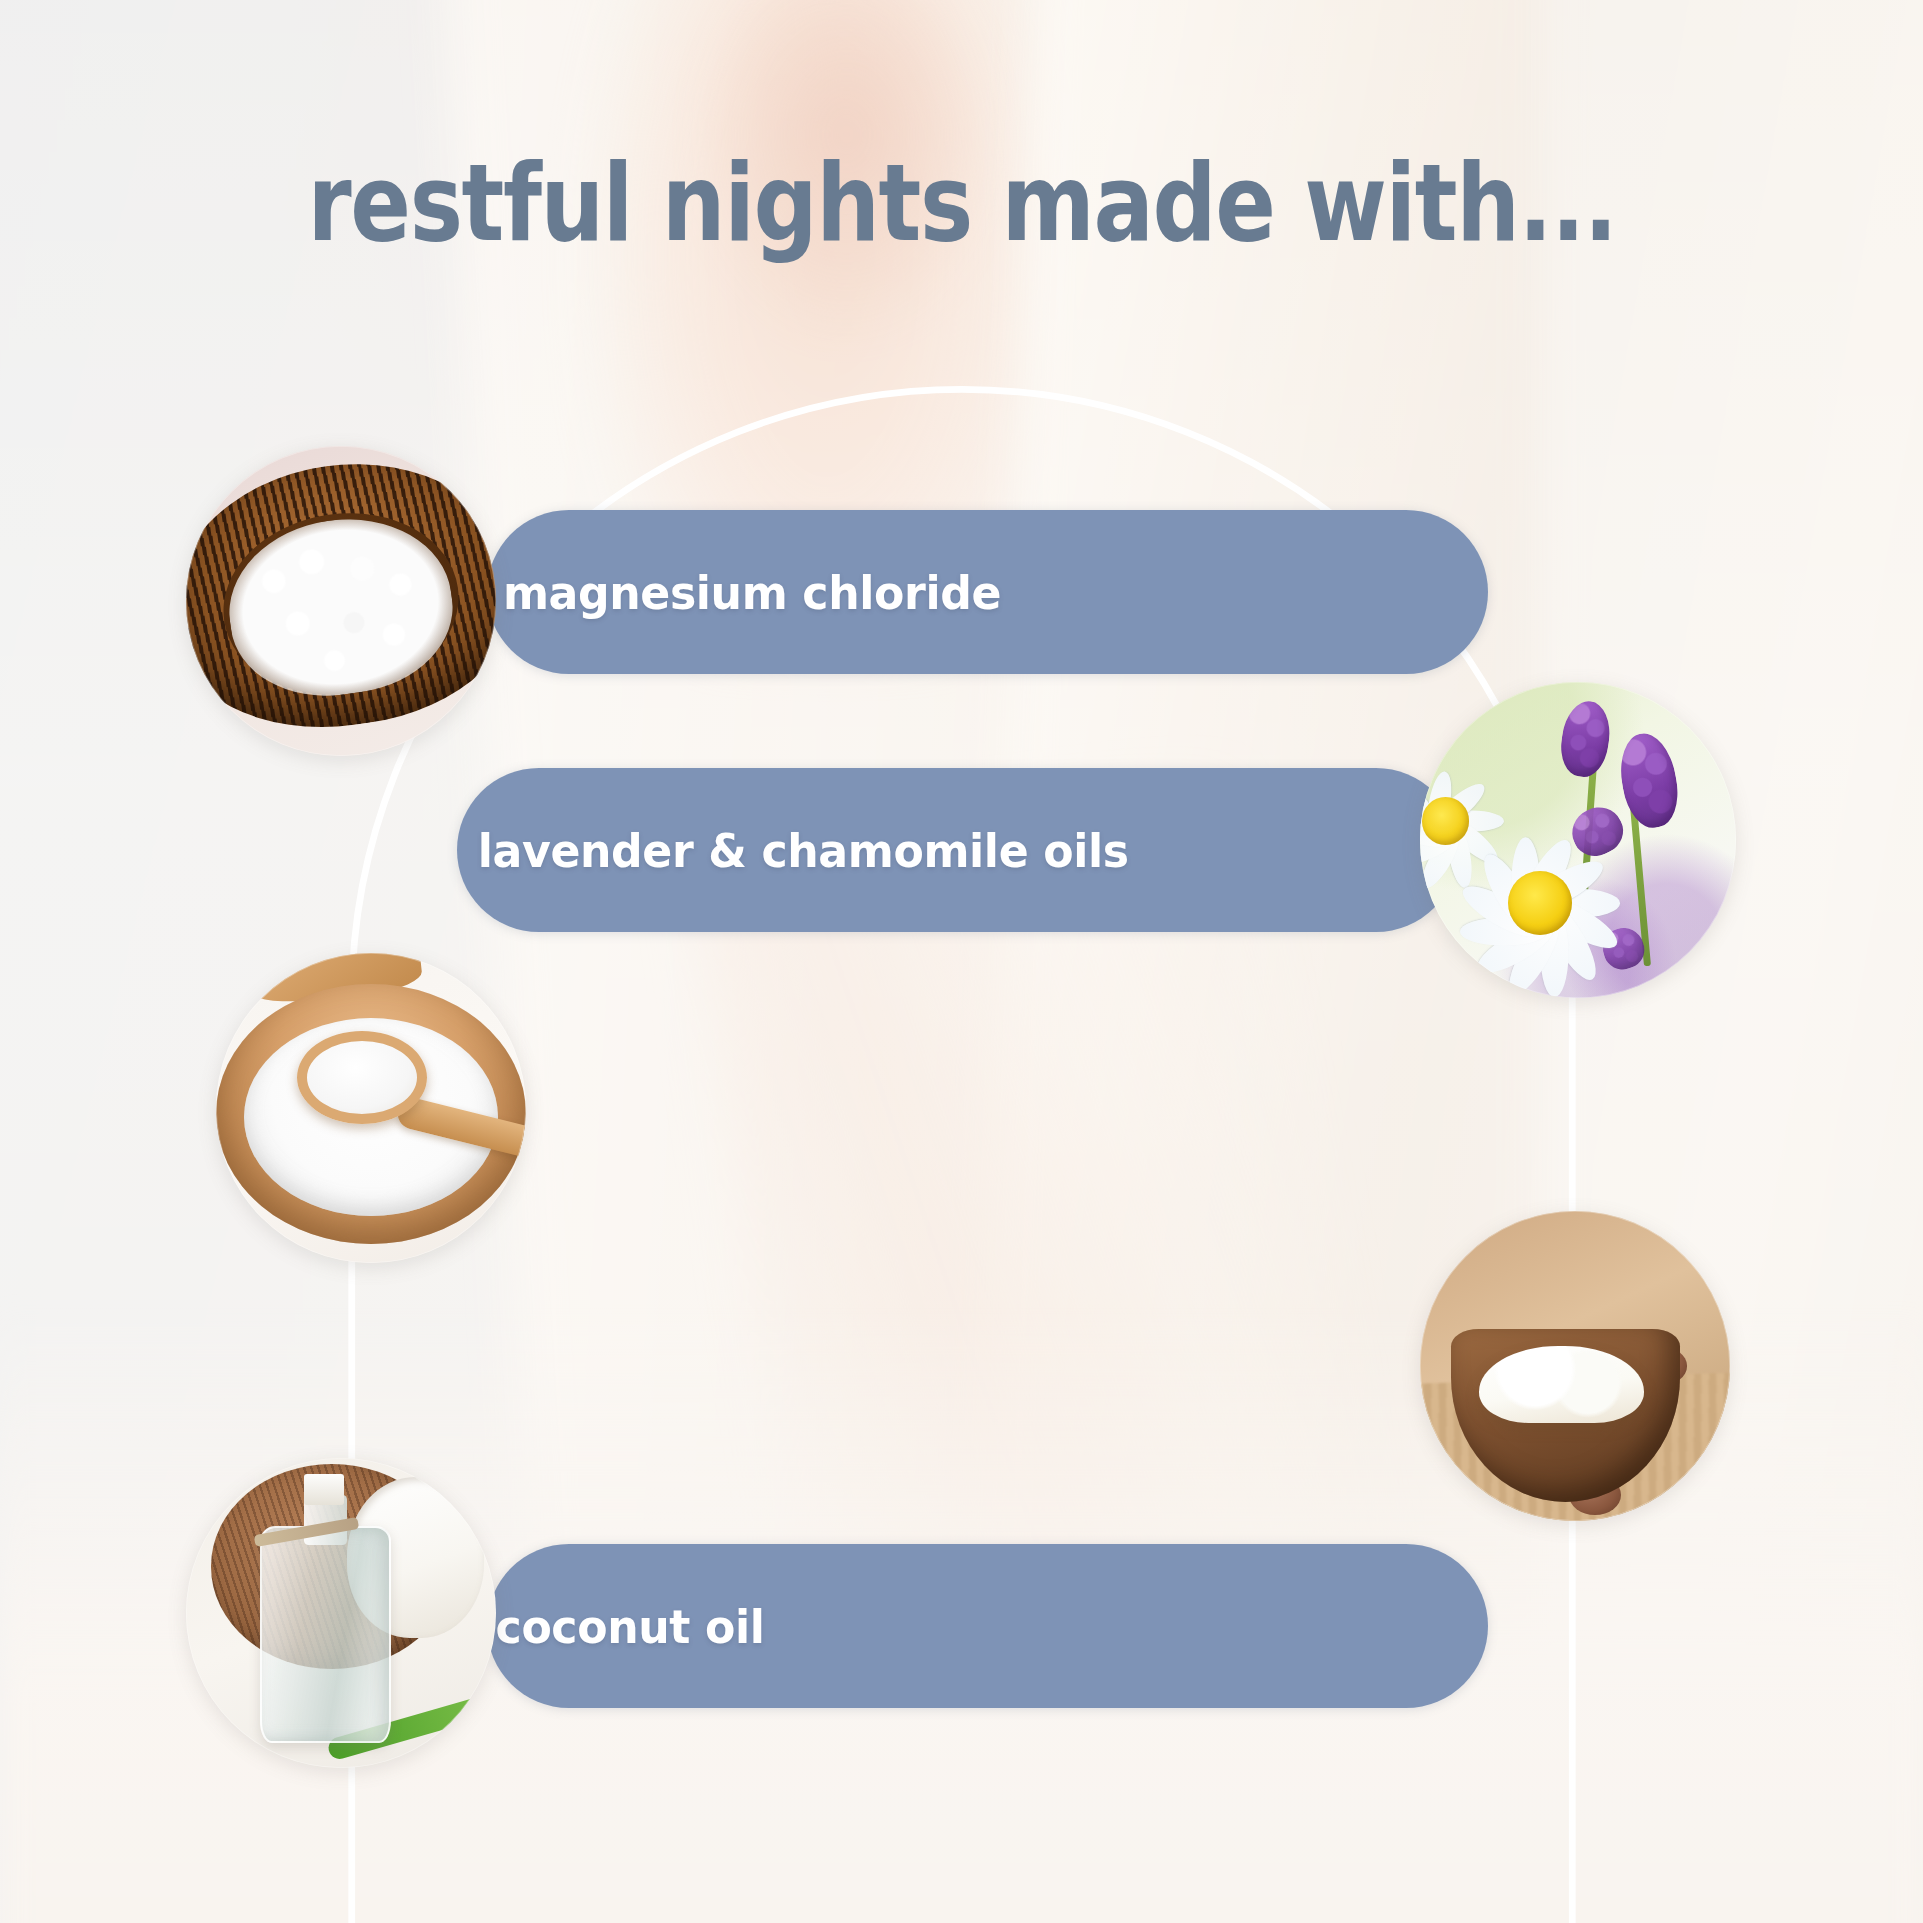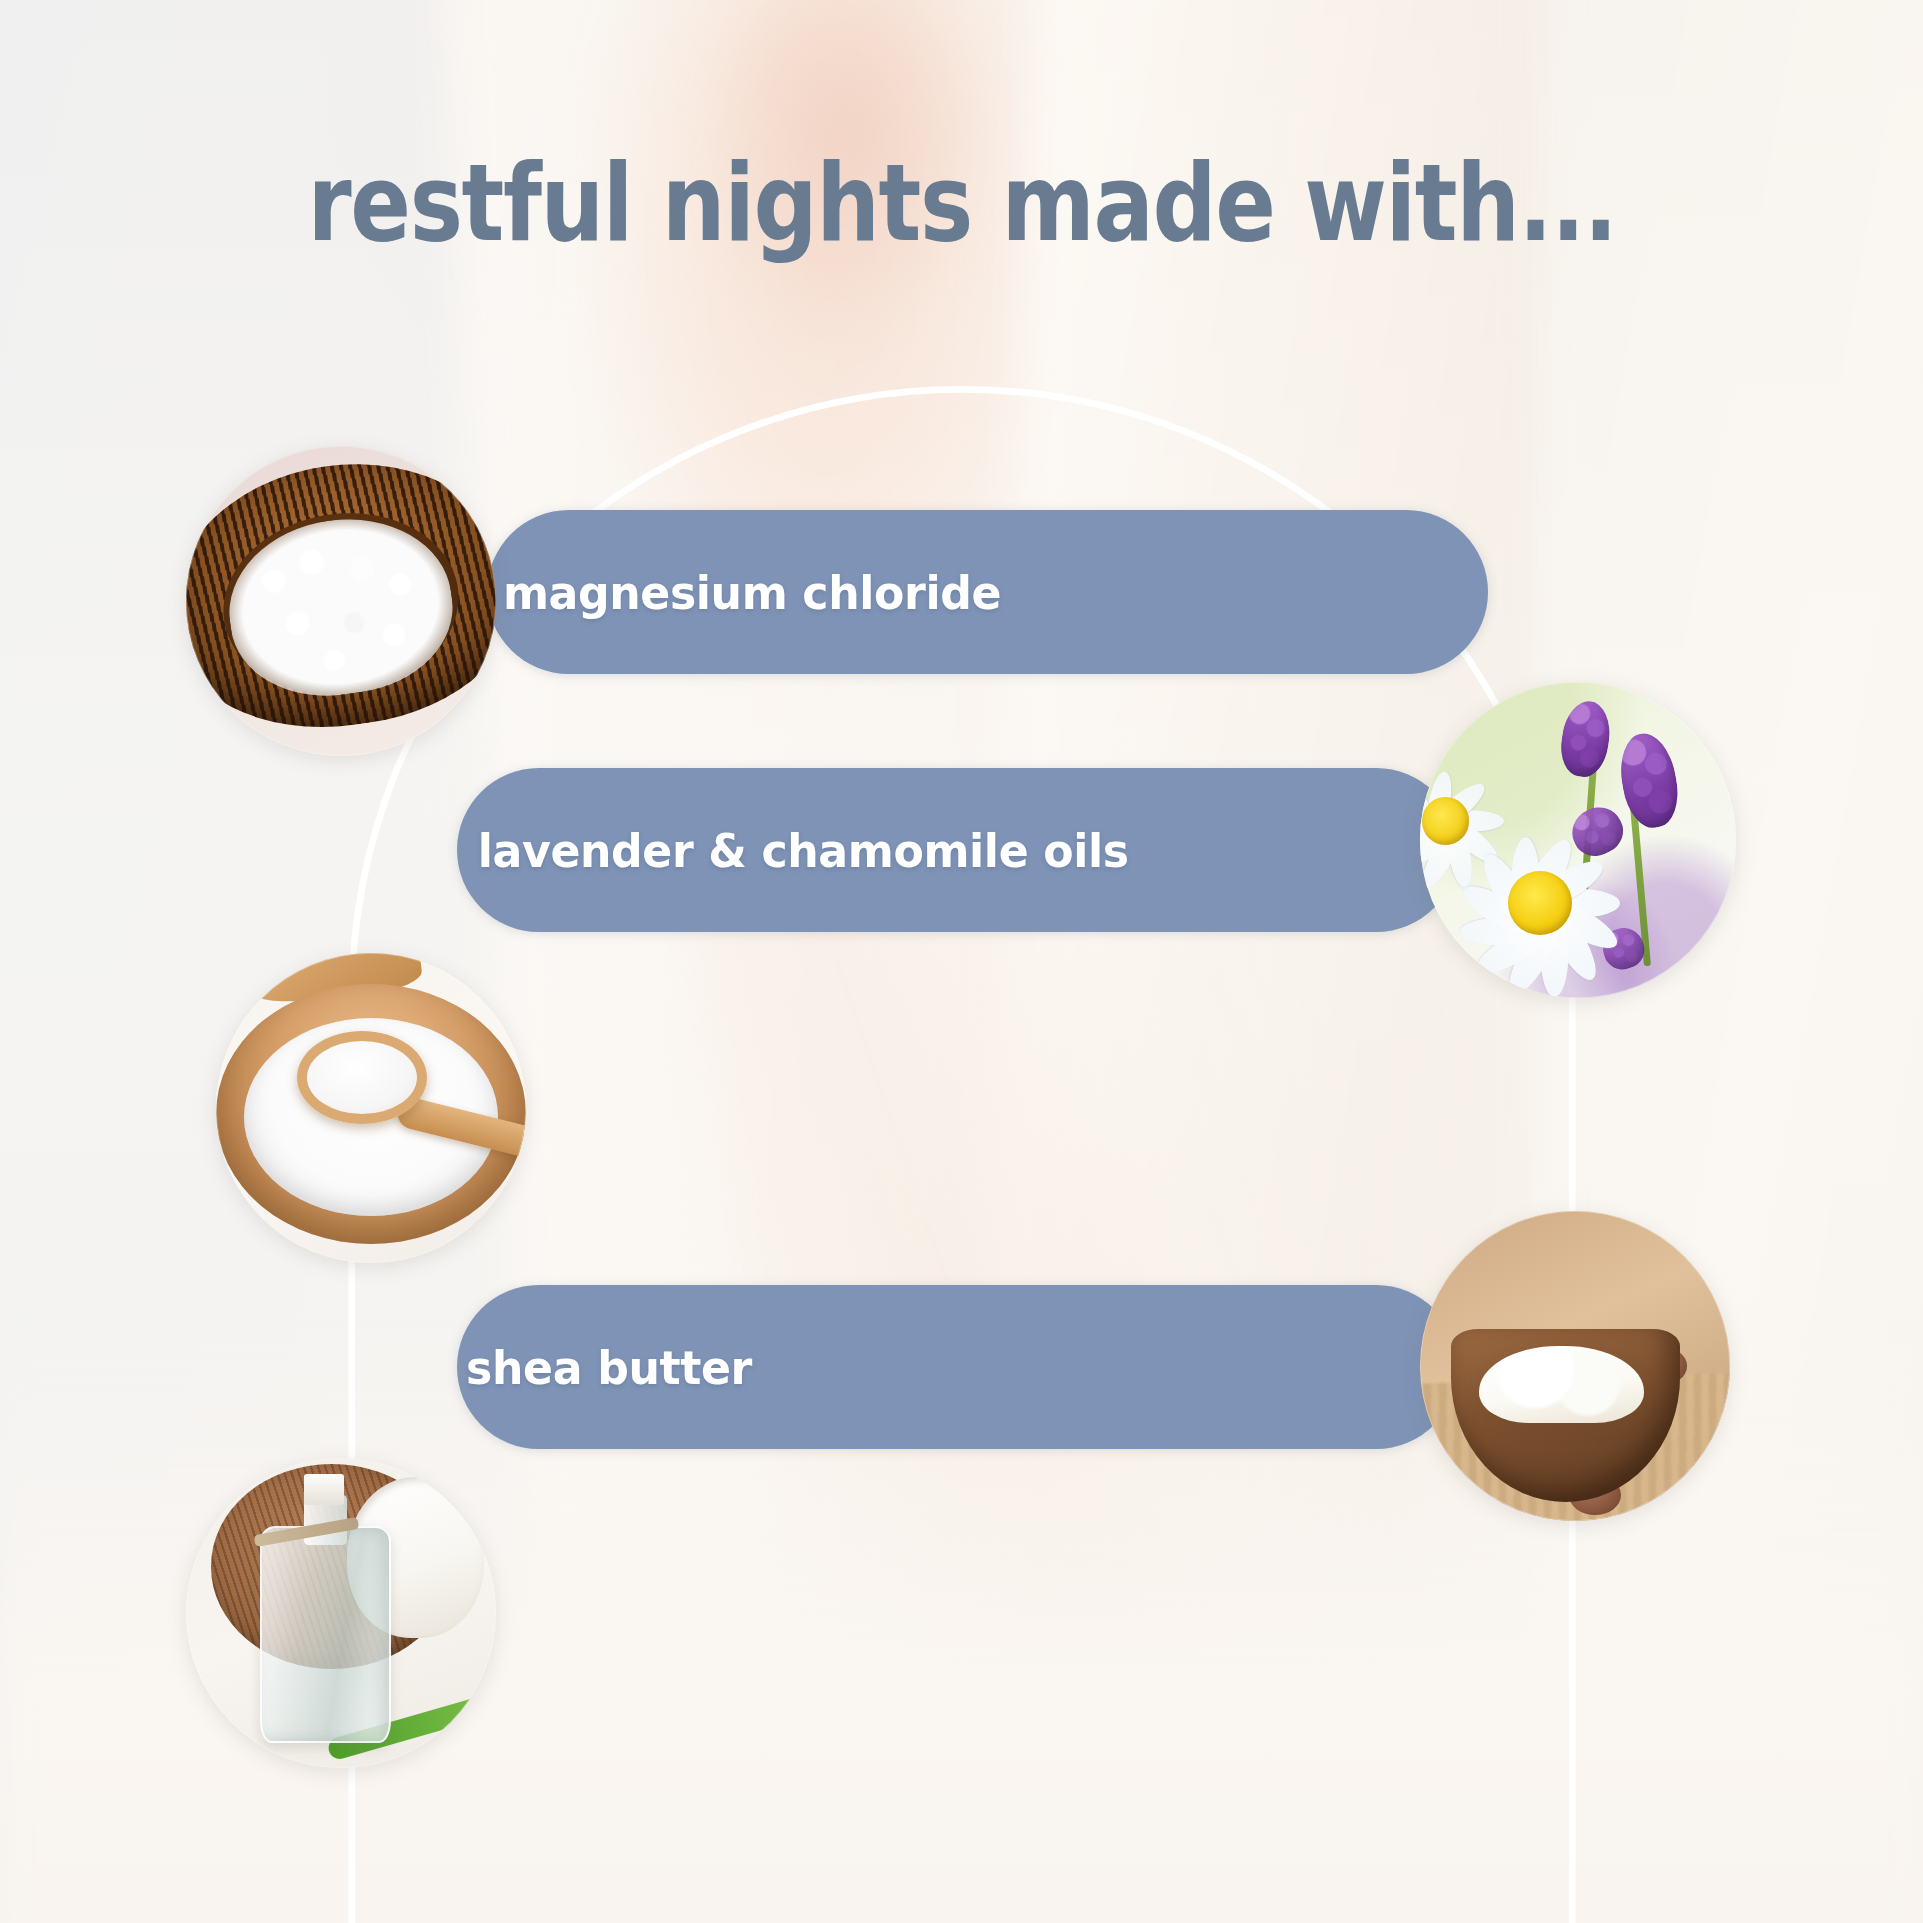--- a/index.html
+++ b/index.html
@@ -352,24 +352,24 @@
 
   <div class="pill pill-1">
     <span>magnesium chloride</span>
   </div>
 
   <div class="pill pill-2">
     <span>lavender &amp; chamomile oils</span>
   </div>
 
 
-  <div class="pill pill-4">
-    <span>shea butter</span>
-  </div>
-
+
+  <div class="pill pill-5">
+    <span>coconut oil</span>
+  </div>
 
   <div class="circ c-mag">
     <div class="img mag-bg">
       <div class="mag-bowl"></div>
       <div class="mag-inner"></div>
       <div class="mag-flakes"></div>
     </div>
   </div>
 
   <div class="circ c-lav">

